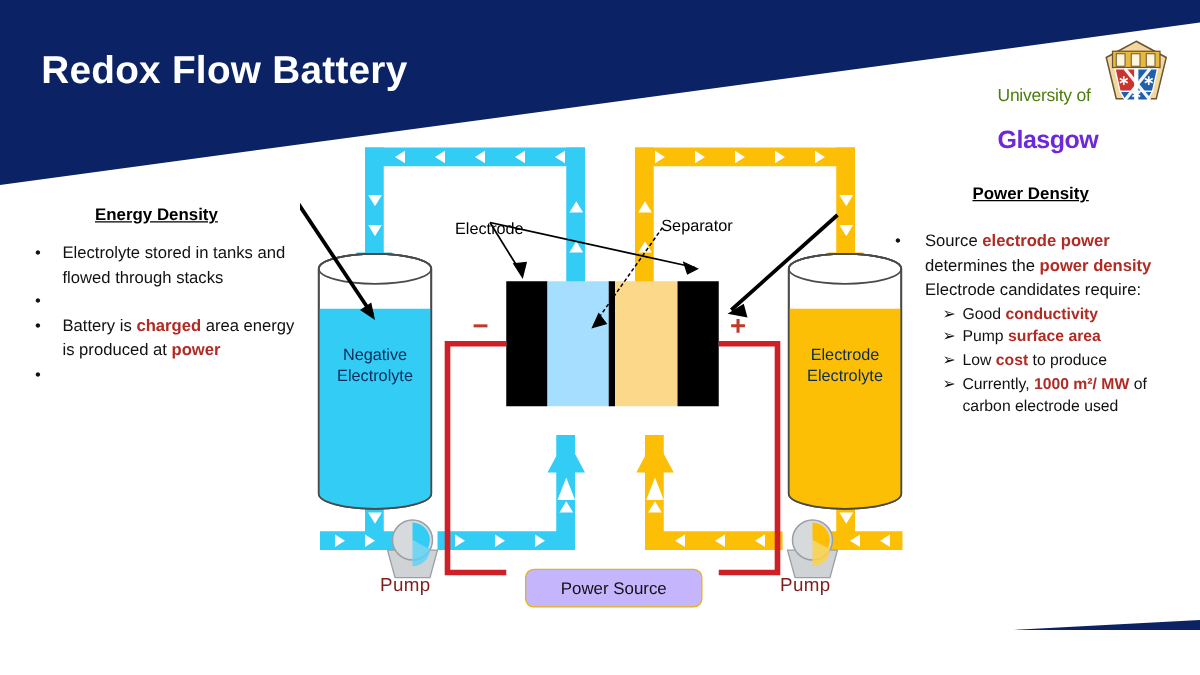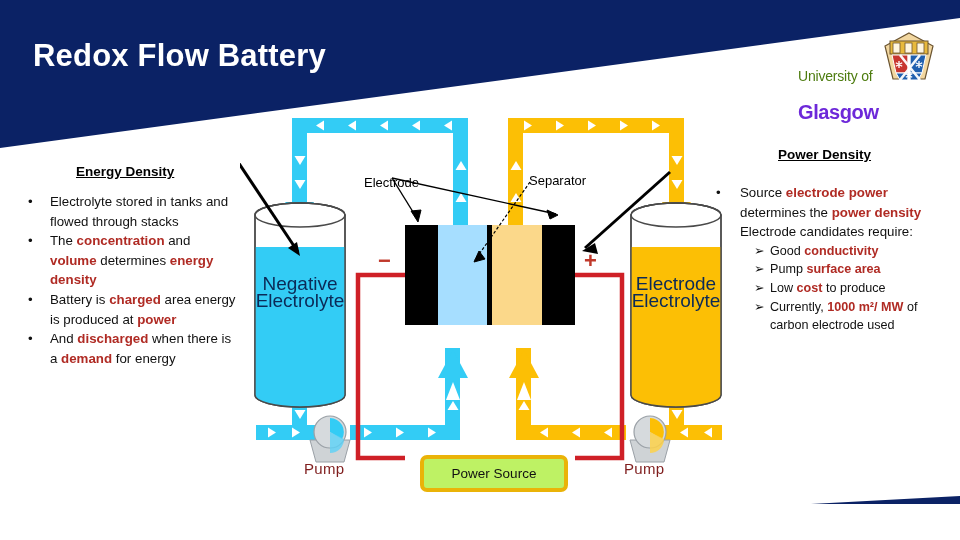--- a/index.html
+++ b/index.html
@@ -47,26 +47,26 @@
   #col-left .bul .mark{width:22px;}
 
   #col-right{left:716px;top:183px;width:232px;}
   #col-right .hdr{position:absolute;left:62px;top:-36px;}
   #col-right .bul .mark{width:24px;}
   #col-right .sub{margin-left:38px;}
 
   
   .diagram{position:absolute;left:240px;top:110px;width:500px;height:390px;}
   .dlabel{position:absolute;font-size:13px;color:#000000;white-space:nowrap;}
-  .tanklabel{position:absolute;font-size:19px;color:#0b2a57;text-align:center;line-height:17px;white-space:nowrap;}
+  .tanklabel{position:absolute;font-size:13px;color:#0b2a57;text-align:center;line-height:17px;white-space:nowrap;}
   .sign{position:absolute;font-size:22px;font-weight:bold;color:#c0392b;}
   .pumplabel{position:absolute;font-size:15px;color:#7f1d1d;letter-spacing:.3px;}
   .psbox{
-    position:absolute;border:4px solid #eab308;border-radius:7px;
-    background:#bef264;font-size:13.5px;color:#111;font-weight:500;
+    position:absolute;border:1px solid #eab308;border-radius:7px;
+    background:#c4b5fd;font-size:13.5px;color:#111;font-weight:500;
     display:flex;align-items:center;justify-content:center;
   }
 </style>
 </head>
 <body>
 
 <div class="slide">
 
   <svg class="band" viewBox="0 0 960 540" preserveAspectRatio="none">
     <polygon points="0,0 960,0 960,18 0,148" fill="#0b2265"></polygon>
@@ -100,29 +100,27 @@
 
   <div class="col" id="col-left">
     <div class="hdr">Energy Density</div>
     <div class="bullets">
         <div class="bul">
           <span class="mark">•</span>
           <span class="txt"><span>Electrolyte stored in tanks and flowed through stacks</span></span>
         </div>
         <div class="bul">
           <span class="mark">•</span>
-          <span class="txt"><span>The </span><span class="red">concentration</span><span> and </span><span class="red">volume</span><span> determines </span><span class="red">energy density</span></span>
         </div>
         <div class="bul">
           <span class="mark">•</span>
           <span class="txt"><span>Battery is </span><span class="red">charged</span><span> area energy is produced at </span><span class="red">power</span></span>
         </div>
         <div class="bul">
           <span class="mark">•</span>
-          <span class="txt"><span>And </span><span class="red">discharged</span><span> when there is a </span><span class="red">demand</span><span> for energy</span></span>
         </div>
       </div>
   </div>
 
   <div class="col" id="col-right">
     <div class="hdr">Power Density</div>
     <div class="bullets">
         <div class="bul">
           <span class="mark">•</span>
           <span class="txt"><span>Source </span><span class="red">electrode power</span><span> determines the </span><span class="red">power density</span></span>

